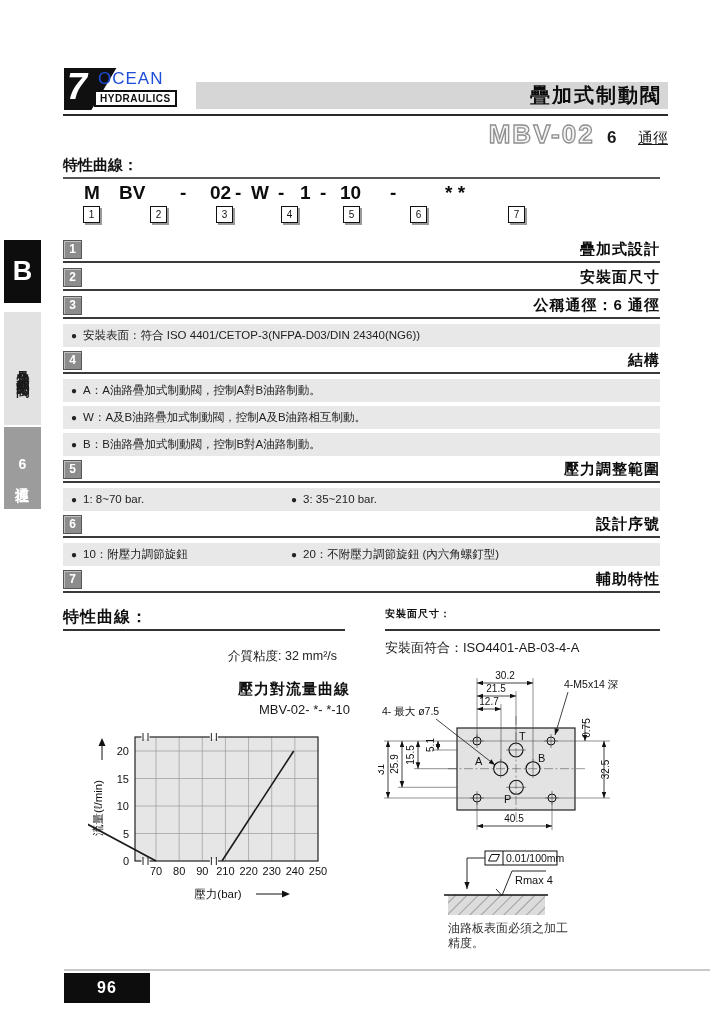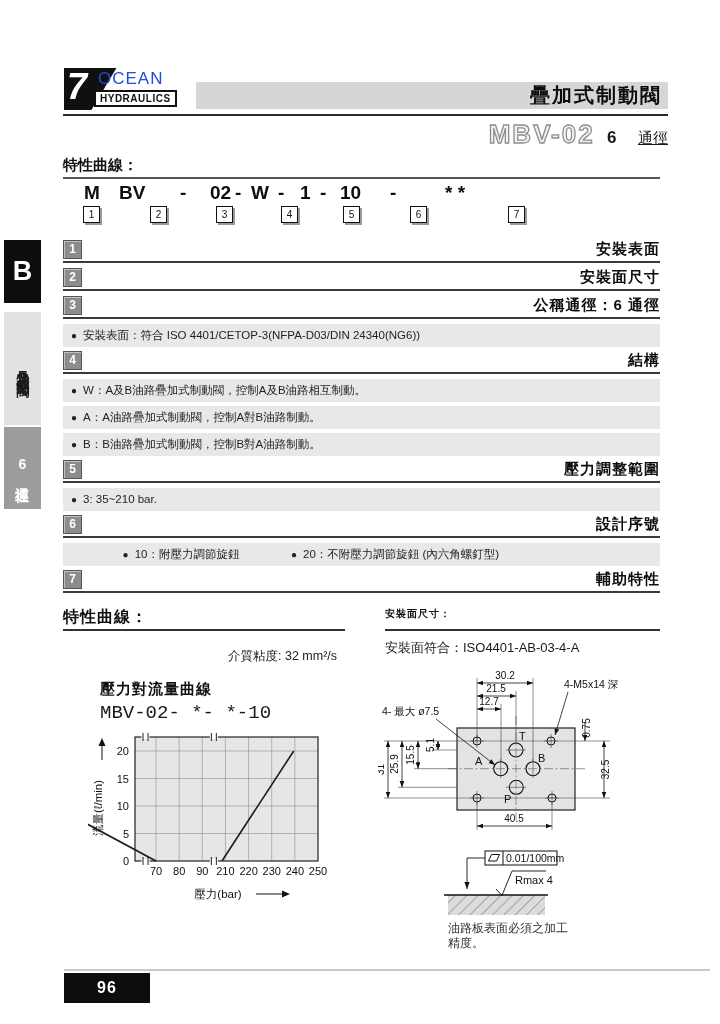--- a/index.html
+++ b/index.html
@@ -39,21 +39,21 @@
   
   #sections{left:63px;top:240px;width:597px;}
   .sec-bar{display:flex;justify-content:space-between;align-items:flex-end;
            border-bottom:2px solid #3a3a3a;padding-bottom:2px;margin-bottom:5px;height:19px;}
   .sec-num{display:inline-block;width:17px;height:17px;background:#8c8c8c;border:1px solid #555;
            color:#fff;font-size:12px;font-weight:bold;text-align:center;line-height:17px;
            box-shadow:inset 1px 1px 0 rgba(255,255,255,.45);}
   .sec-title{font-size:15px;font-weight:bold;color:#0d0d0d;letter-spacing:1px;}
   .sec-strip{background:#e8e8e8;padding:3px 8px;font-size:11.5px;color:#222;
              margin-bottom:4px;display:flex;line-height:16px;}
-  .b-item{white-space:nowrap;text-align:center;}
+  .b-item{white-space:nowrap;}
   .b-col{width:220px;flex-shrink:0;}
   .dot{margin-right:6px;font-size:10px;}
 
   
   #side-b{left:4px;top:240px;width:37px;height:63px;background:#0d0d0d;color:#fff;
           font-size:27px;font-weight:bold;text-align:center;line-height:63px;}
   #side-series{left:4px;top:312px;width:37px;height:113px;background:#e2e2e2;color:#1a1a1a;
                writing-mode:vertical-rl;text-orientation:upright;font-size:13px;font-weight:bold;
                letter-spacing:3px;display:flex;align-items:center;justify-content:center;}
   #side-bore{left:4px;top:427px;width:37px;height:82px;background:#9c9c9c;color:#fff;
@@ -62,23 +62,23 @@
 
   
   #curves-heading{left:63px;top:607px;font-size:16px;font-weight:bold;letter-spacing:1px;}
   #viscosity{left:228px;top:648px;font-size:12.5px;color:#222;}
   #rule3{left:63px;top:629px;width:282px;height:2px;background:#333;}
   #mount-heading{left:385px;top:607px;font-size:10px;font-weight:bold;letter-spacing:1px;}
   #rule4{left:385px;top:629px;width:275px;height:2px;background:#333;}
   #mount-standard{left:385px;top:639px;font-size:13px;color:#1a1a1a;}
 
   
-  #chart-titles{left:100px;top:680px;width:250px;text-align:left;font-family:Liberation Mono, monospace;}
+  #chart-titles{left:100px;top:680px;width:250px;text-align:right;}
   #chart-title{font-size:15px;font-weight:bold;letter-spacing:1px;}
-  #chart-subtitle{font-size:19px;margin-top:3px;color:#1a1a1a;}
+  #chart-subtitle{font-size:13px;margin-top:3px;color:#1a1a1a;}
   #flow-chart{left:88px;top:718px;}
   #mount-svg{left:378px;top:664px;}
   #finish-svg{left:428px;top:843px;}
 
   
   #foot-line{left:64px;top:969px;width:646px;height:2px;background:#c9c9c9;}
   #page-box{left:64px;top:973px;width:86px;height:30px;background:#0d0d0d;color:#fff;
             font-size:16px;font-weight:bold;text-align:center;line-height:30px;letter-spacing:1px;}
 </style>
 </head>
@@ -123,51 +123,52 @@
     <span class="code-box" style="left: 216px;">3</span>
     <span class="code-box" style="left: 281px;">4</span>
     <span class="code-box" style="left: 343px;">5</span>
     <span class="code-box" style="left: 410px;">6</span>
     <span class="code-box" style="left: 508px;">7</span>
   </div>
 
 <div class="abs" id="sections">
     <div class="sec-bar">
       <span class="sec-num">1</span>
-      <span class="sec-title">安裝表面</span>
+      <span class="sec-title">疊加式設計</span>
     </div>
     <div class="sec-bar">
       <span class="sec-num">2</span>
       <span class="sec-title">安裝面尺寸</span>
     </div>
     <div class="sec-bar">
       <span class="sec-num">3</span>
       <span class="sec-title">公稱通徑：6 通徑</span>
     </div>
     <div class="sec-strip">
       <span class="b-item"><span class="dot">●</span>安裝表面：符合 ISO 4401/CETOP-3(NFPA-D03/DIN 24340(NG6))</span>
     </div>
     <div class="sec-bar">
       <span class="sec-num">4</span>
       <span class="sec-title">結構</span>
     </div>
     <div class="sec-strip">
+      <span class="b-item"><span class="dot">●</span>A：A油路疊加式制動閥，控制A對B油路制動。</span>
+    </div>
+    <div class="sec-strip">
       <span class="b-item"><span class="dot">●</span>W：A及B油路疊加式制動閥，控制A及B油路相互制動。</span>
-    </div>
-    <div class="sec-strip">
-      <span class="b-item"><span class="dot">●</span>A：A油路疊加式制動閥，控制A對B油路制動。</span>
     </div>
     <div class="sec-strip">
       <span class="b-item"><span class="dot">●</span>B：B油路疊加式制動閥，控制B對A油路制動。</span>
     </div>
     <div class="sec-bar">
       <span class="sec-num">5</span>
       <span class="sec-title">壓力調整範圍</span>
     </div>
     <div class="sec-strip">
+      <span class="b-item b-col"><span class="dot">●</span>1: 8~70 bar.</span>
       <span class="b-item"><span class="dot">●</span>3: 35~210 bar.</span>
     </div>
     <div class="sec-bar">
       <span class="sec-num">6</span>
       <span class="sec-title">設計序號</span>
     </div>
     <div class="sec-strip">
       <span class="b-item b-col"><span class="dot">●</span>10：附壓力調節旋鈕</span>
       <span class="b-item"><span class="dot">●</span>20：不附壓力調節旋鈕 (內六角螺釘型)</span>
     </div>

